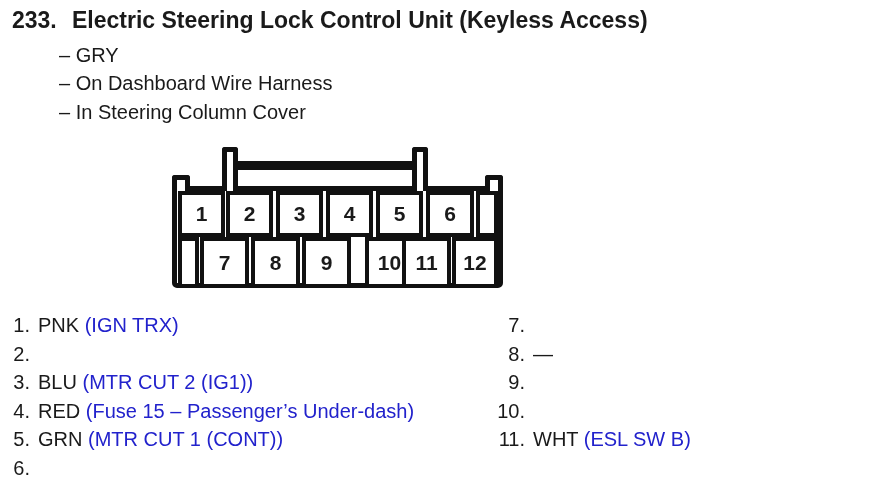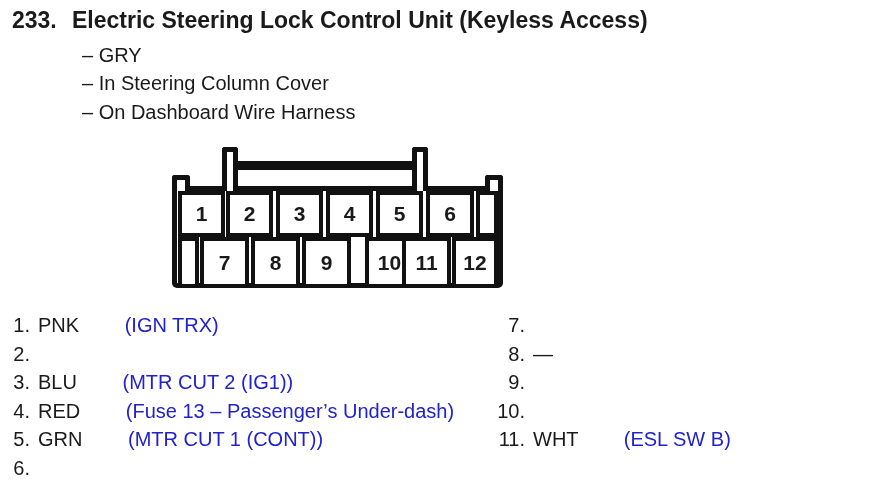--- a/index.html
+++ b/index.html
@@ -13,21 +13,21 @@
   }
   
   .title-row{
     position:absolute;left:12px;top:6px;
     display:flex;
     font-weight:bold;font-size:23px;line-height:28px;
     white-space:nowrap;
   }
   .title-num{width:60px;}
   .detail-list{
-    position:absolute;left:82px;top:41px;
+    position:absolute;left:59px;top:41px;
     font-size:20px;line-height:28.3px;
     white-space:nowrap;
   }
   
   .connector{position:absolute;left:172px;top:146px;width:331px;height:142px;}
   .connector *{box-sizing:border-box;}
   .conn-body{
     position:absolute;left:0;top:40px;width:331px;height:102px;
     border:5px solid #111;border-radius:5px;background:#fff;z-index:1;
   }
@@ -63,36 +63,36 @@
     font-size:20px;line-height:28.5px;
     white-space:nowrap;
   }
   .pin-col-left{left:0;}
   .pin-col-right{left:470px;}
   .pin-row{display:flex;}
   .pin-num{display:inline-block;text-align:right;flex:0 0 auto;}
   .pin-col-left .pin-num{width:30px;}
   .pin-col-right .pin-num{width:55px;}
   .pin-text{margin-left:8px;}
-  .pin-func{color:var(--accent,#2222cc);margin-left:40px;}
+  .pin-func{color:var(--accent,#2222cc);}
 </style>
 </head>
 <body>
 
 <div class="page">
 
   <div class="title-row">
     <span class="title-num">233.</span>
     <span>Electric Steering Lock Control Unit (Keyless Access)</span>
   </div>
 
   <div class="detail-list">
     <div>– GRY</div>
+    <div>– On Dashboard Wire Harness</div>
     <div>– In Steering Column Cover</div>
-    <div>– On Dashboard Wire Harness</div>
   </div>
 
   <div class="connector">
     <div class="conn-bar"></div>
     <div class="conn-prong prong-left"></div>
     <div class="conn-prong prong-right"></div>
     <div class="conn-body"></div>
     <div class="conn-shoulder shoulder-left"></div>
     <div class="conn-shoulder shoulder-right"></div>
 
@@ -127,21 +127,21 @@
       <span class="pin-num">2.</span>
     </div>
 
     <div class="pin-row">
       <span class="pin-num">3.</span>
       <span class="pin-text"><span class="pin-wire">BLU </span><span class="pin-func">(MTR CUT 2 (IG1))</span></span>
     </div>
 
     <div class="pin-row">
       <span class="pin-num">4.</span>
-      <span class="pin-text"><span class="pin-wire">RED </span><span class="pin-func">(Fuse 13 – Passenger’s Under-dash)</span></span>
+      <span class="pin-text"><span class="pin-wire">RED </span><span class="pin-func">(Fuse 15 – Passenger’s Under-dash)</span></span>
     </div>
 
     <div class="pin-row">
       <span class="pin-num">5.</span>
       <span class="pin-text"><span class="pin-wire">GRN </span><span class="pin-func">(MTR CUT 1 (CONT))</span></span>
     </div>
 
     <div class="pin-row">
       <span class="pin-num">6.</span>
     </div>

